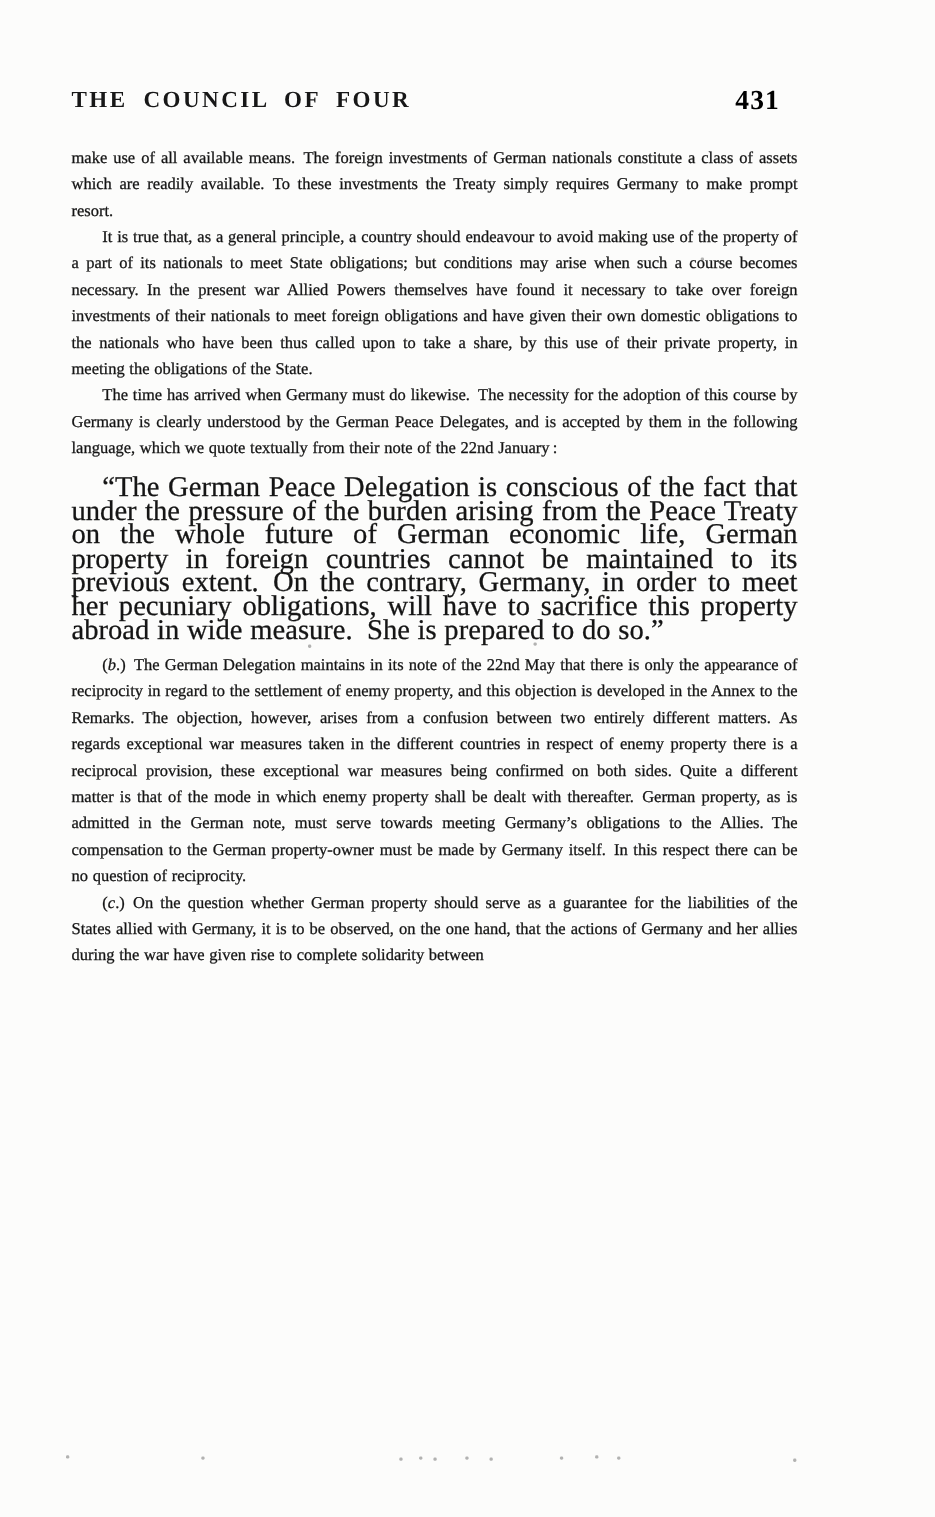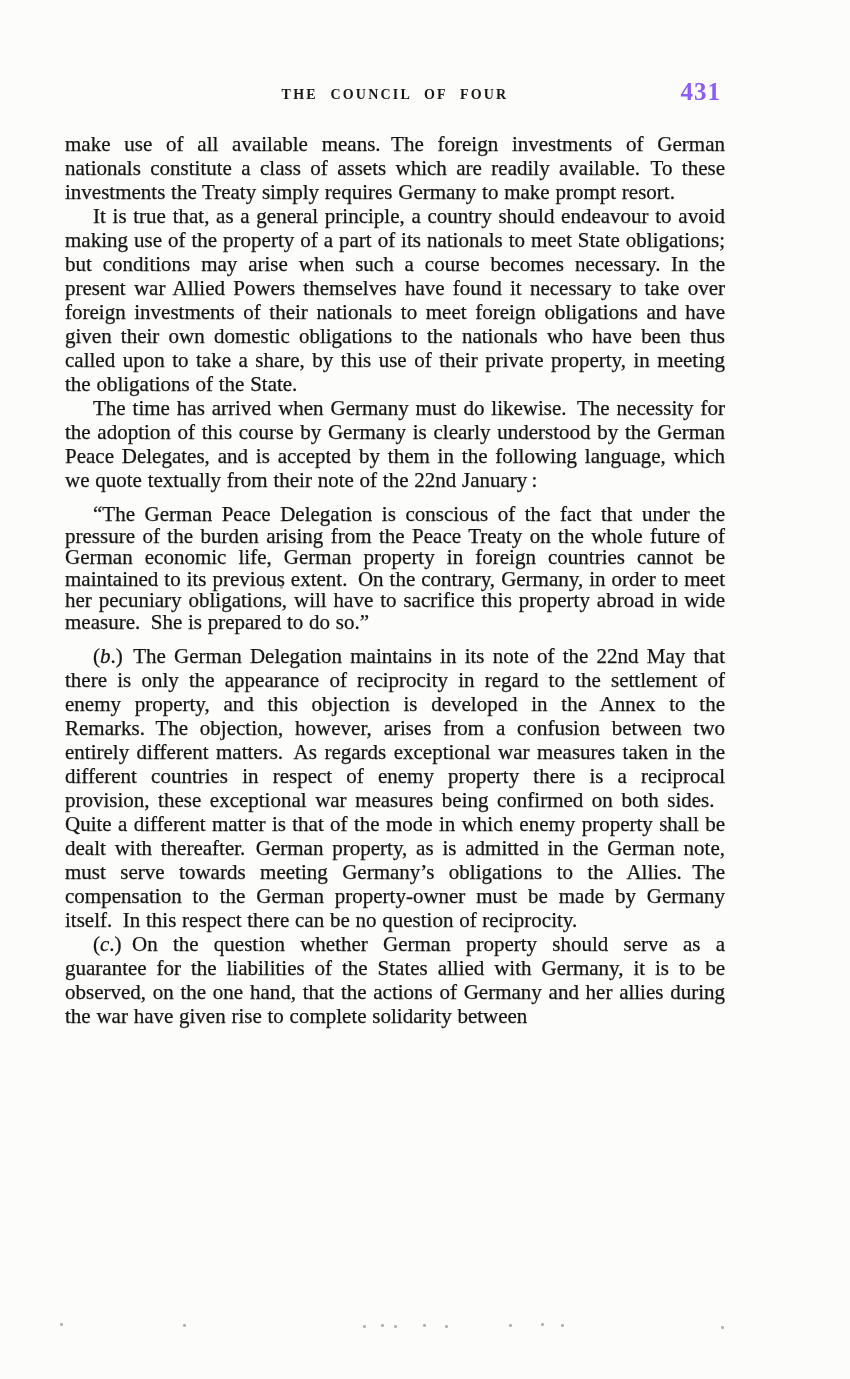--- a/index.html
+++ b/index.html
@@ -22,54 +22,53 @@
     position: absolute;
     left: 0;
     top: 76px;
     width: 660px;
     height: 27px;
   }
   .running-title {
     position: absolute;
     left: 0; right: 0;
     bottom: 0;
-    text-align: center;
-    font-size: 14px;
+    font-size: 21px;
     font-weight: 700;
     letter-spacing: 2.2px;
     word-spacing: 7px;
     color: #171717;
   }
   .page-number {
     position: absolute;
-    right: 4px;
+    right: 16px;
     bottom: -3px;
     font-size: 25px;
     font-weight: 700;
     letter-spacing: 1px;
-    color: #8b5cf6;
+    color: #000000;
   }
   .text-column {
     position: absolute;
     left: 0;
     top: 132px;
     width: 660px;
     -webkit-text-stroke: 0.25px currentColor;
   }
   .text-column p {
     margin: 0;
     text-align: justify;
   }
   p.body {
-    font-size: 21px;
+    font-size: 15px;
     line-height: 24px;
     word-spacing: 0.5px;
   }
   p.quote {
-    font-size: 21px;
+    font-size: 26px;
     line-height: 21.6px;
     word-spacing: 0.5px;
     margin: 12px 0 10px 0;
   }
   p.indent { text-indent: 28px; }
   .speck {
     position: absolute;
     width: 2.5px;
     height: 2.5px;
     border-radius: 50%;

